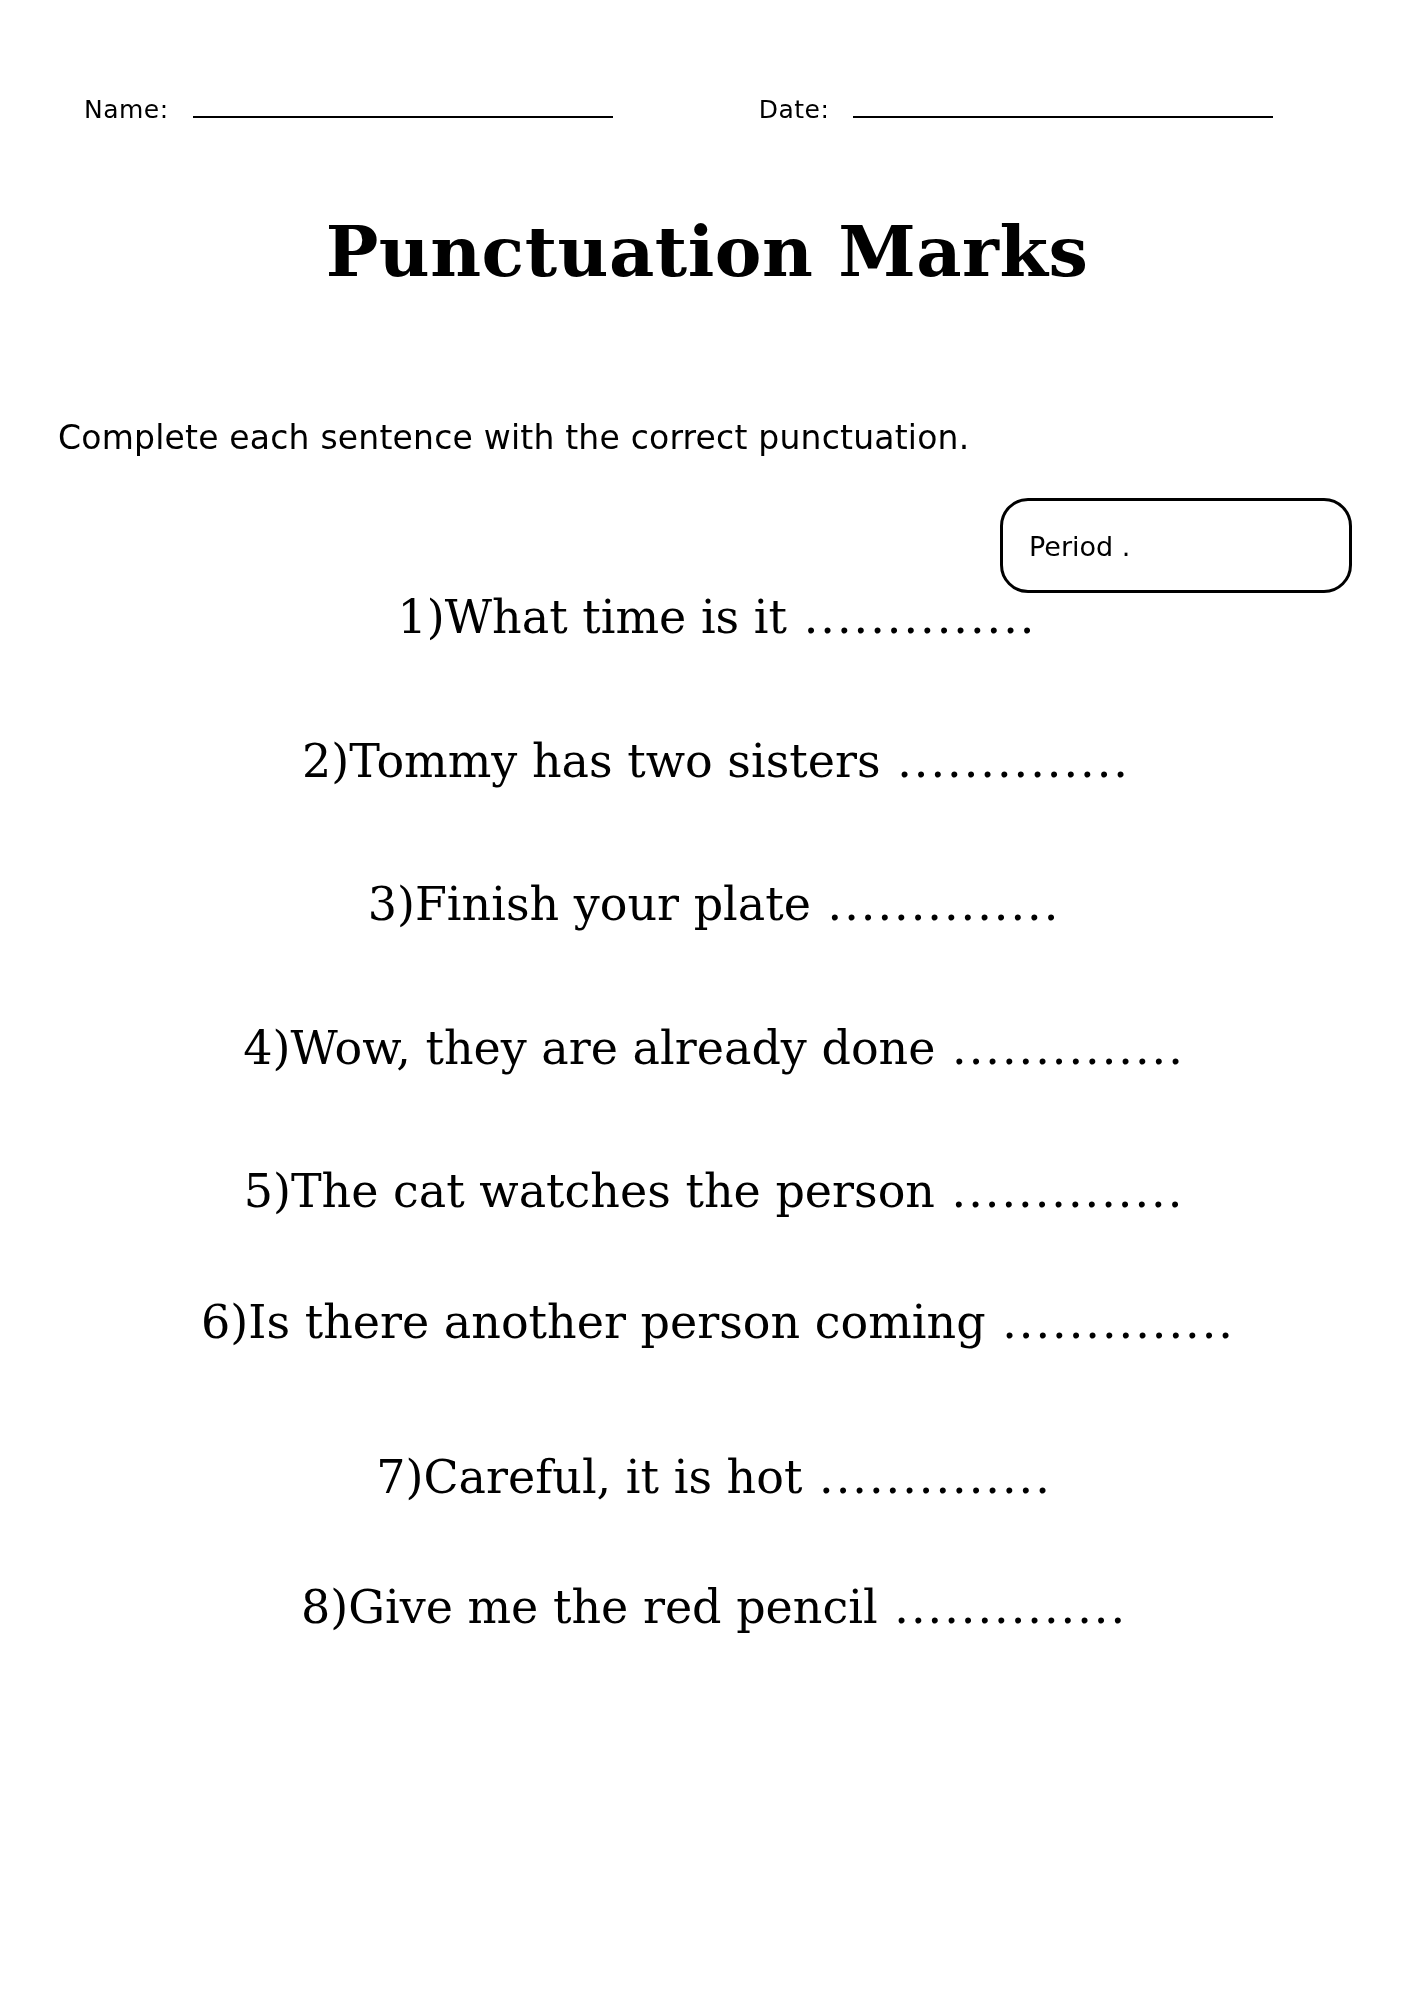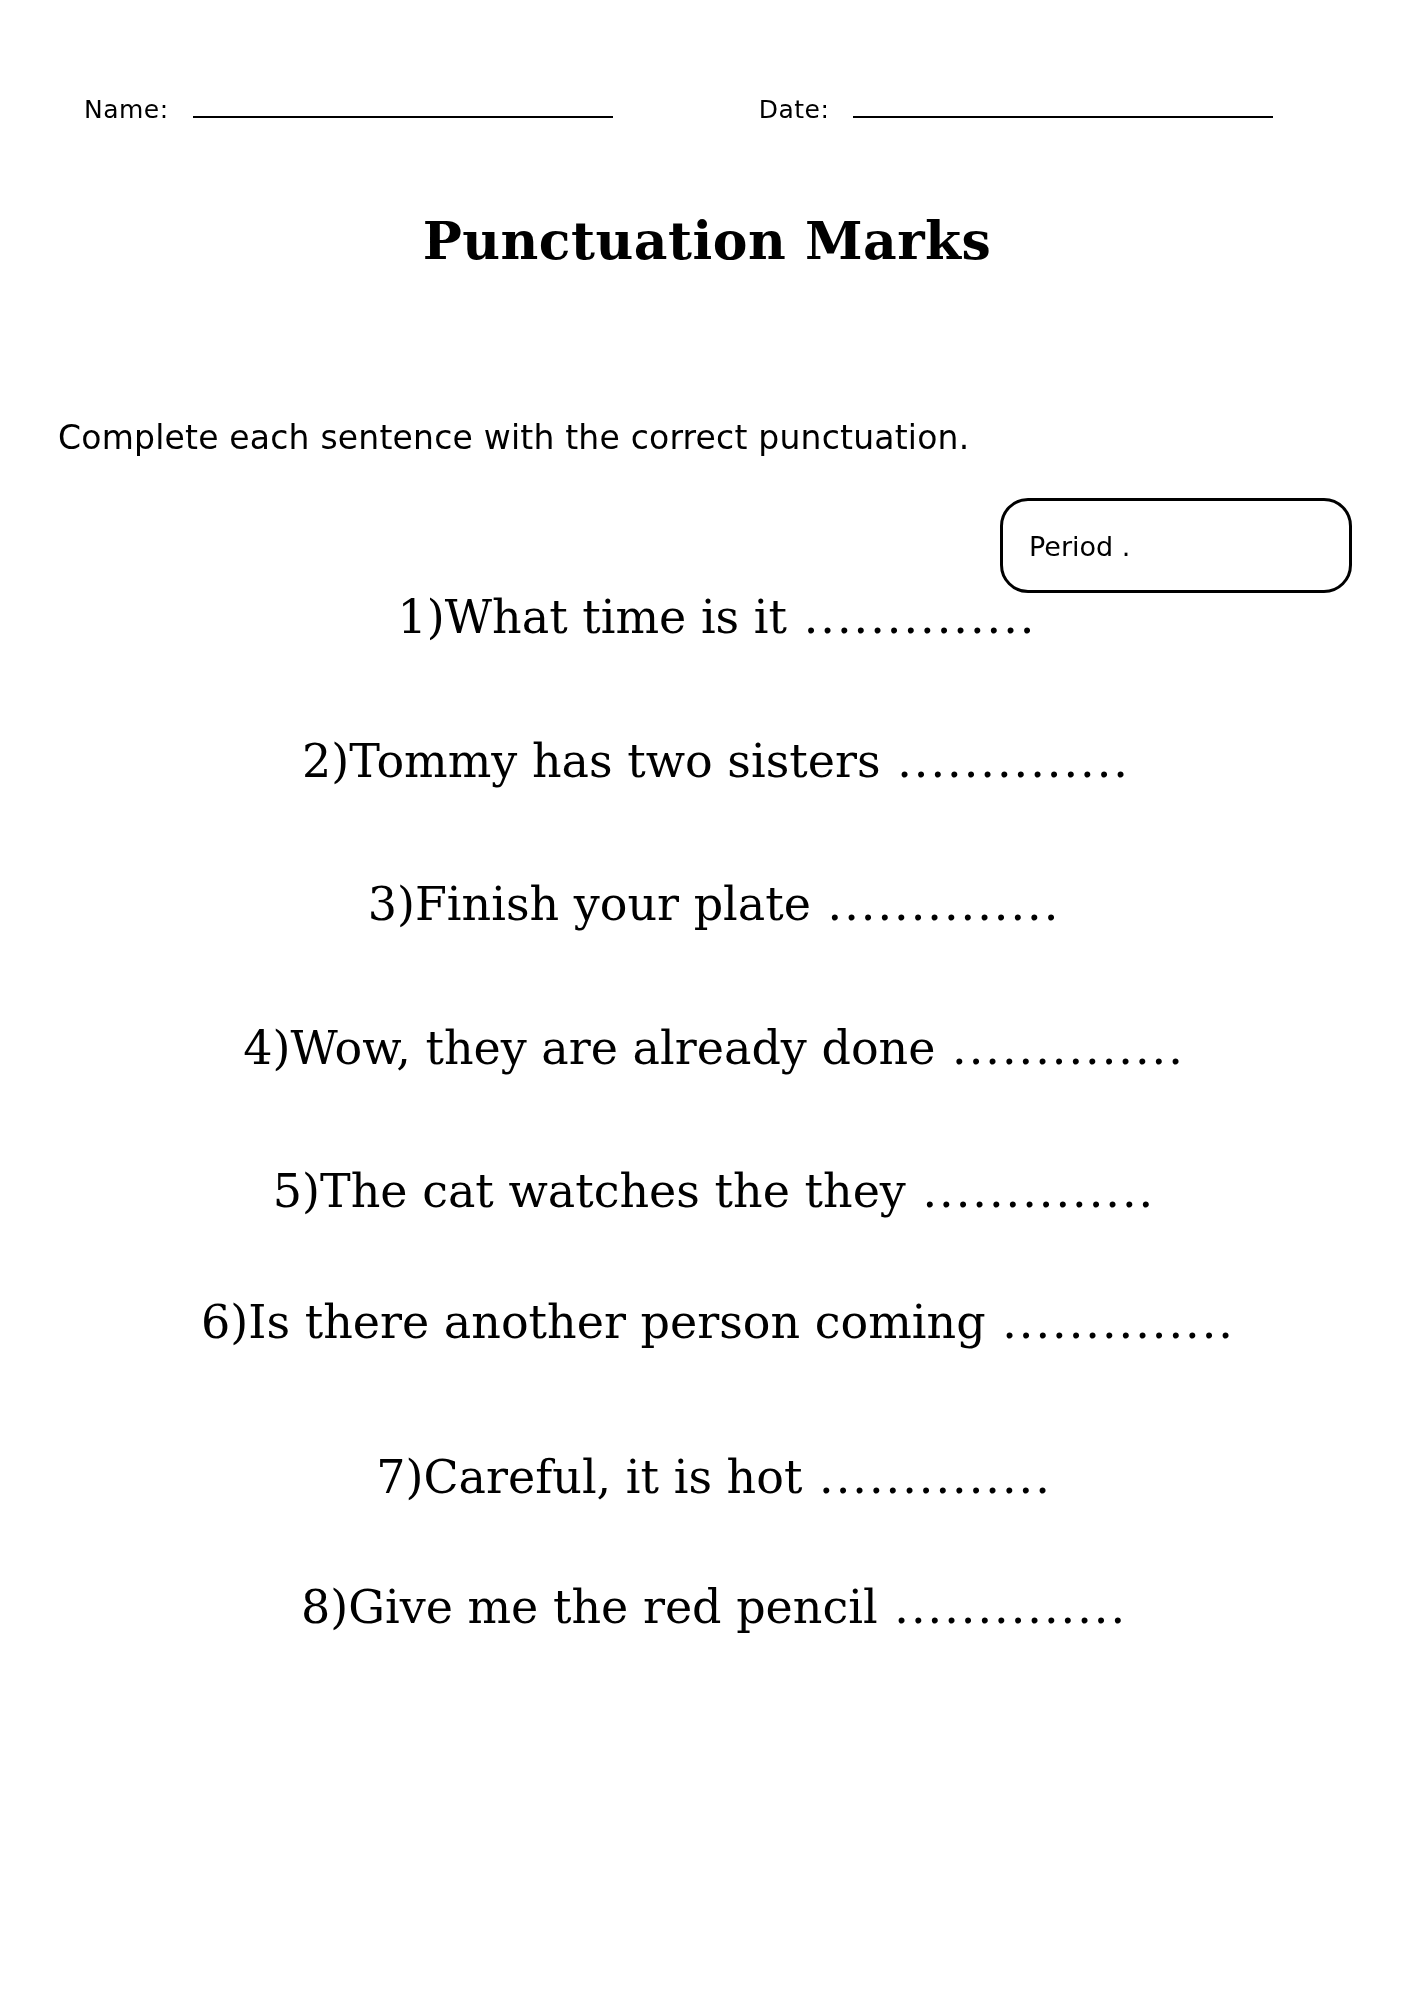--- a/index.html
+++ b/index.html
@@ -54,21 +54,21 @@
 
   
   .title {
     position: absolute;
     top: 210px;
     left: 0;
     width: 1414px;
     text-align: center;
     font-family: "DejaVu Serif", serif;
     font-weight: bold;
-    font-size: 52px;
+    font-size: 70px;
     letter-spacing: 0.5px;
   }
 
   
   .instruction {
     position: absolute;
     top: 418px;
     left: 58px;
     font-family: "DejaVu Sans", sans-serif;
     font-size: 33px;
@@ -157,21 +157,21 @@
 
     <div class="q q3">
       <span>3)</span><span>Finish your plate</span><span class="dots"> ..............</span>
     </div>
 
     <div class="q q4">
       <span>4)</span><span>Wow, they are already done</span><span class="dots"> ..............</span>
     </div>
 
     <div class="q q5">
-      <span>5)</span><span>The cat watches the they</span><span class="dots"> ..............</span>
+      <span>5)</span><span>The cat watches the person</span><span class="dots"> ..............</span>
     </div>
 
     <div class="q q6">
       <span>6)</span><span>Is there another person coming</span><span class="dots"> ..............</span>
     </div>
 
     <div class="q q7">
       <span>7)</span><span>Careful, it is hot</span><span class="dots"> ..............</span>
     </div>
 

